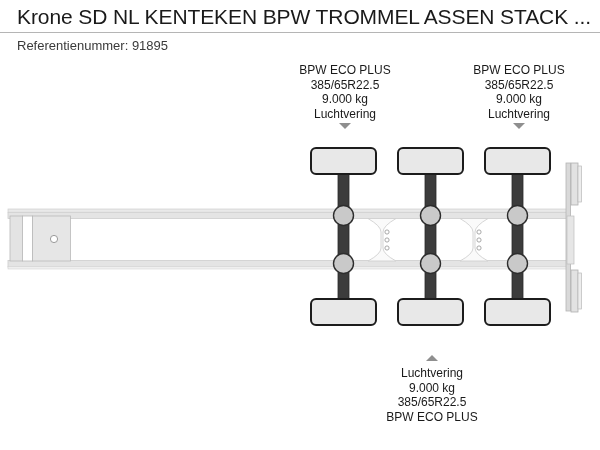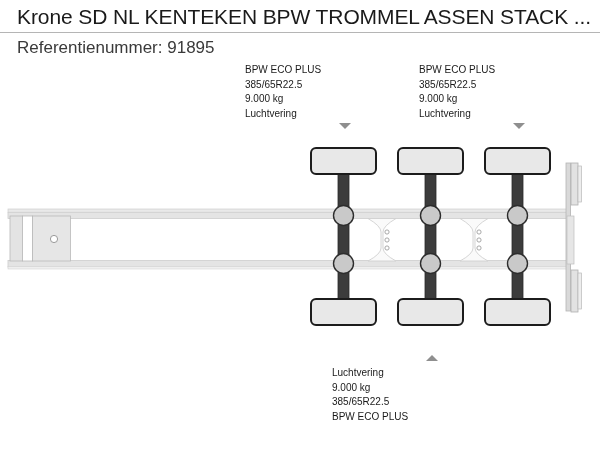--- a/index.html
+++ b/index.html
@@ -21,34 +21,35 @@
   #title{
     position:absolute;left:17px;top:5px;
     font-size:21px;
     font-weight:400;
     letter-spacing:-0.1px;
     white-space:nowrap;
     color:#1a1a1a;
   }
   #refline{
     position:absolute;left:17px;top:38px;
-    font-size:17px;
+    font-size:13px;
     color:#3a3a3a;
     white-space:nowrap;
   }
 
   
   #canvas{
     position:absolute;left:0;top:0;width:600px;height:450px;
   }
 
   
   .axle-label{
     position:absolute;
-    font-size:10px;
+    text-align:center;
+    font-size:12px;
     line-height:14.6px;
     color:#1a1a1a;
     white-space:nowrap;
     width:200px;
   }
   .axle-label .ln{display:block;}
 
   .caret{
     position:absolute;
     width:0;height:0;

